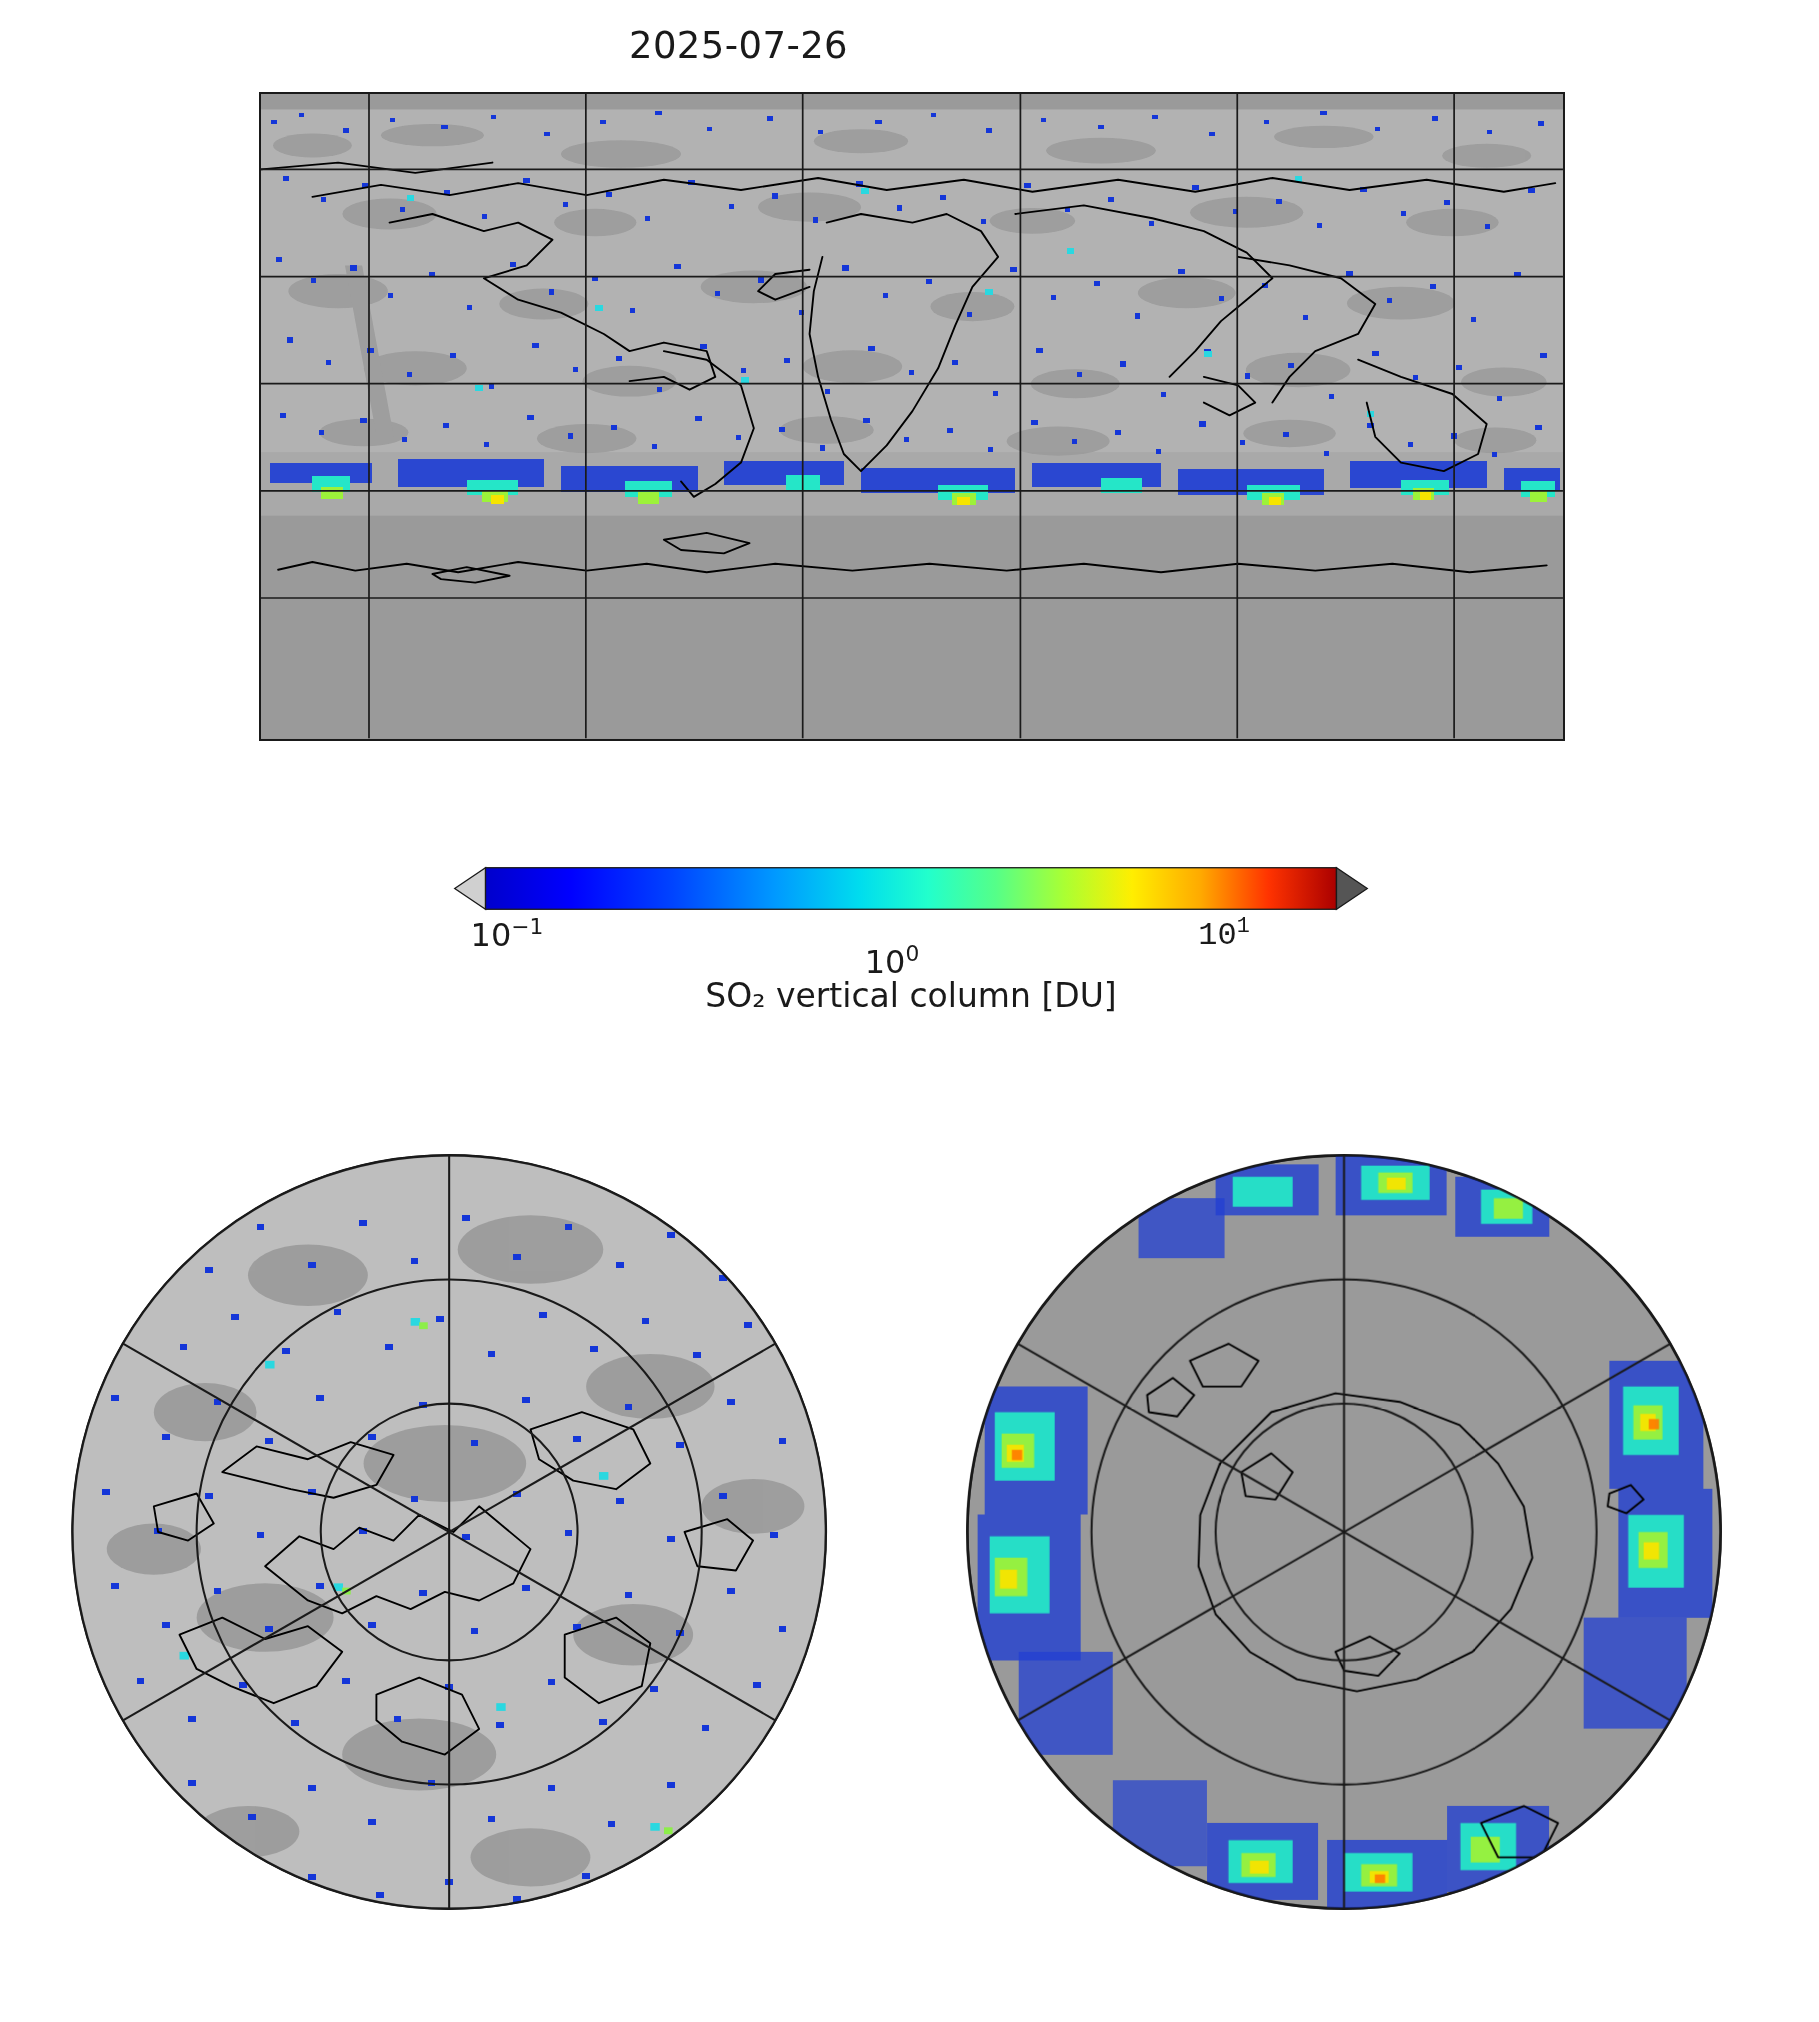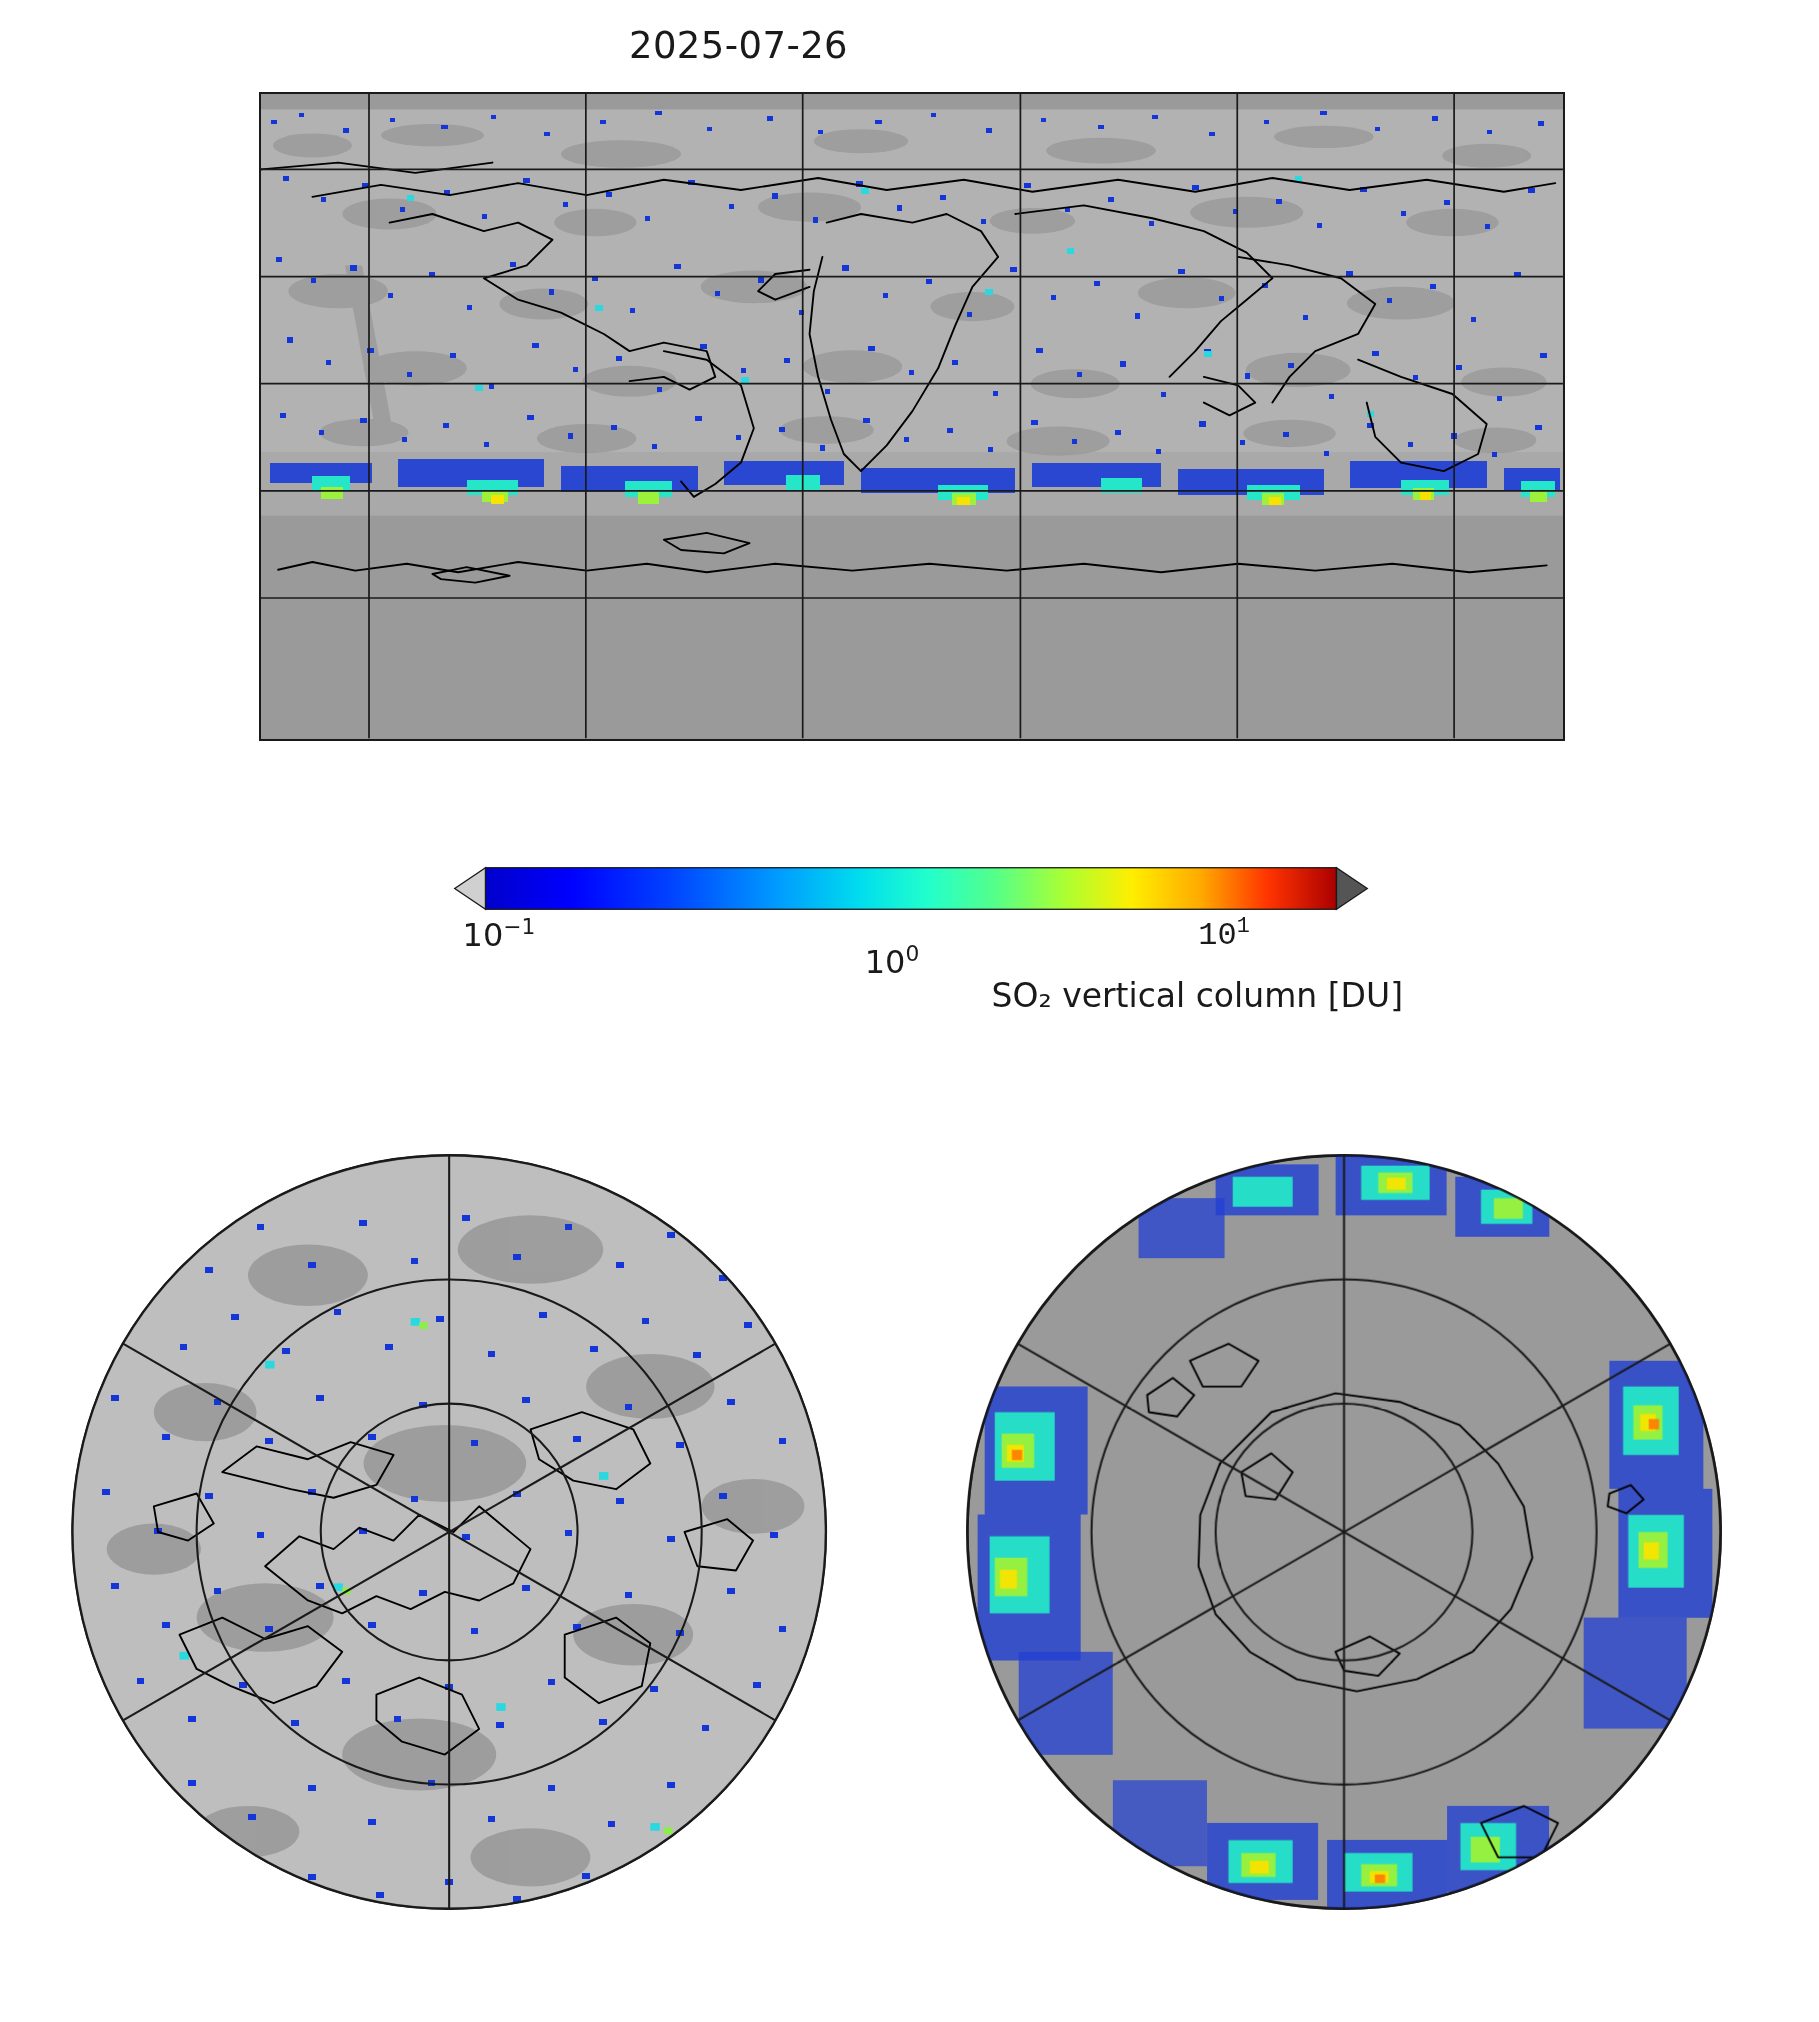--- a/index.html
+++ b/index.html
@@ -88,21 +88,21 @@
   }
   .cb-tick sup {
     font-size: 0.68em;
     vertical-align: super;
   }
   #colorbar-label {
     position: absolute;
     left: 0;
     top: 110px;
     width: 984px;
-    text-align: right;
+    text-align: center;
     font-size: 33px;
     color: #1a1a1a;
   }
 
   
   #north-polar-panel {
     position: absolute;
     left: 51px;
     top: 1104px;
     width: 822px;
@@ -452,21 +452,21 @@
     </defs>
 
     <polygon points="38,2 38,50 2,26" fill="#d0d0d0" stroke="#1a1a1a" stroke-width="1.5"></polygon>
 
     <rect x="38" y="2" width="994" height="48" fill="url(#cbgrad)" stroke="#1a1a1a" stroke-width="1.5"></rect>
 
     <polygon points="1032,2 1032,50 1068,26" fill="#555555" stroke="#1a1a1a" stroke-width="1.5"></polygon>
   </svg>
 
   <div id="colorbar-ticklabels">
-    <div class="cb-tick" style="left:80px;">10<sup>−1</sup></div>
+    <div class="cb-tick" style="left:88px;">10<sup>−1</sup></div>
     <div class="cb-tick" style="left:473px;margin-top:27px;">10<sup>0</sup></div>
     <div class="cb-tick" style="left:805px;font-family:Liberation Mono, monospace;">10<sup>1</sup></div>
   </div>
 
   <div id="colorbar-label">SO₂ vertical column [DU]</div>
 </div>
 
 <div id="north-polar-panel">
   <svg class="polar-svg" width="822" height="856" viewBox="0 0 960 1000">
     <defs>

